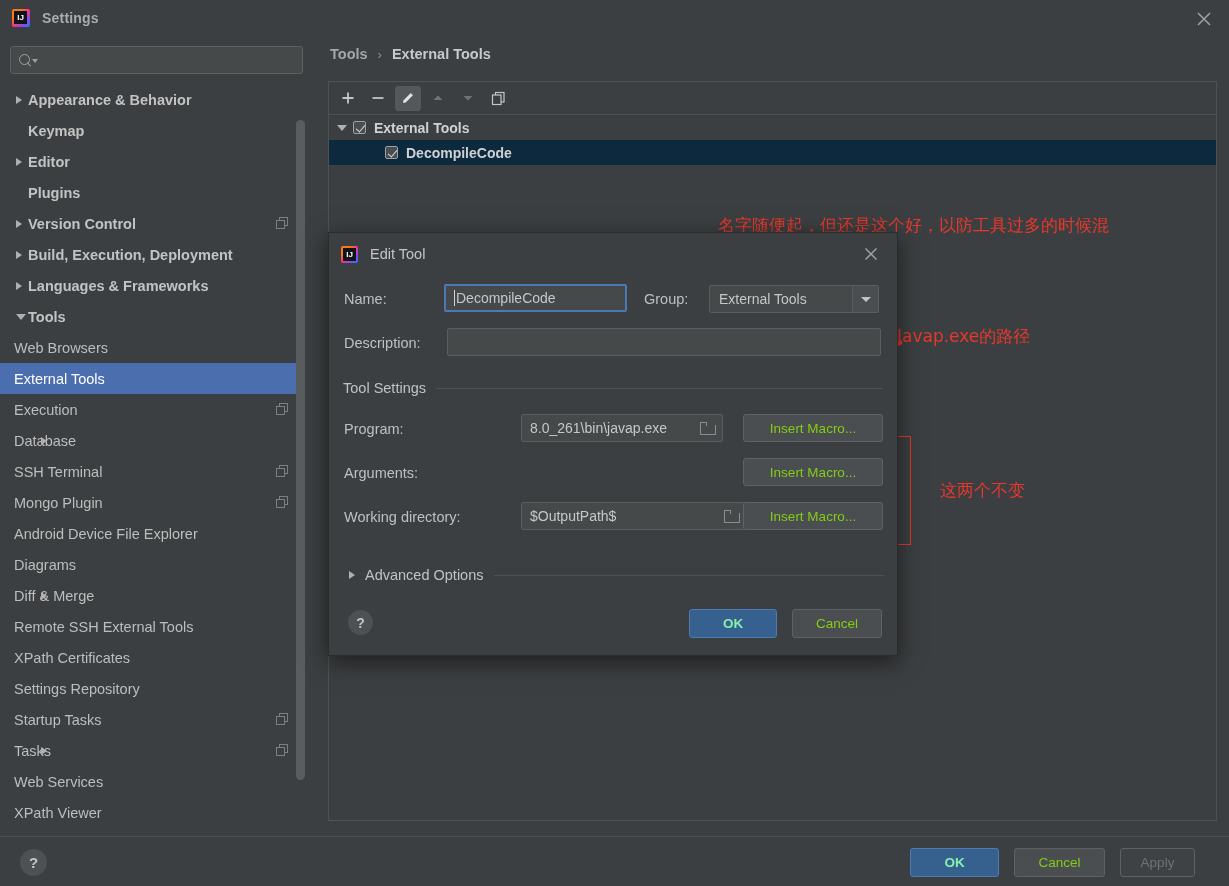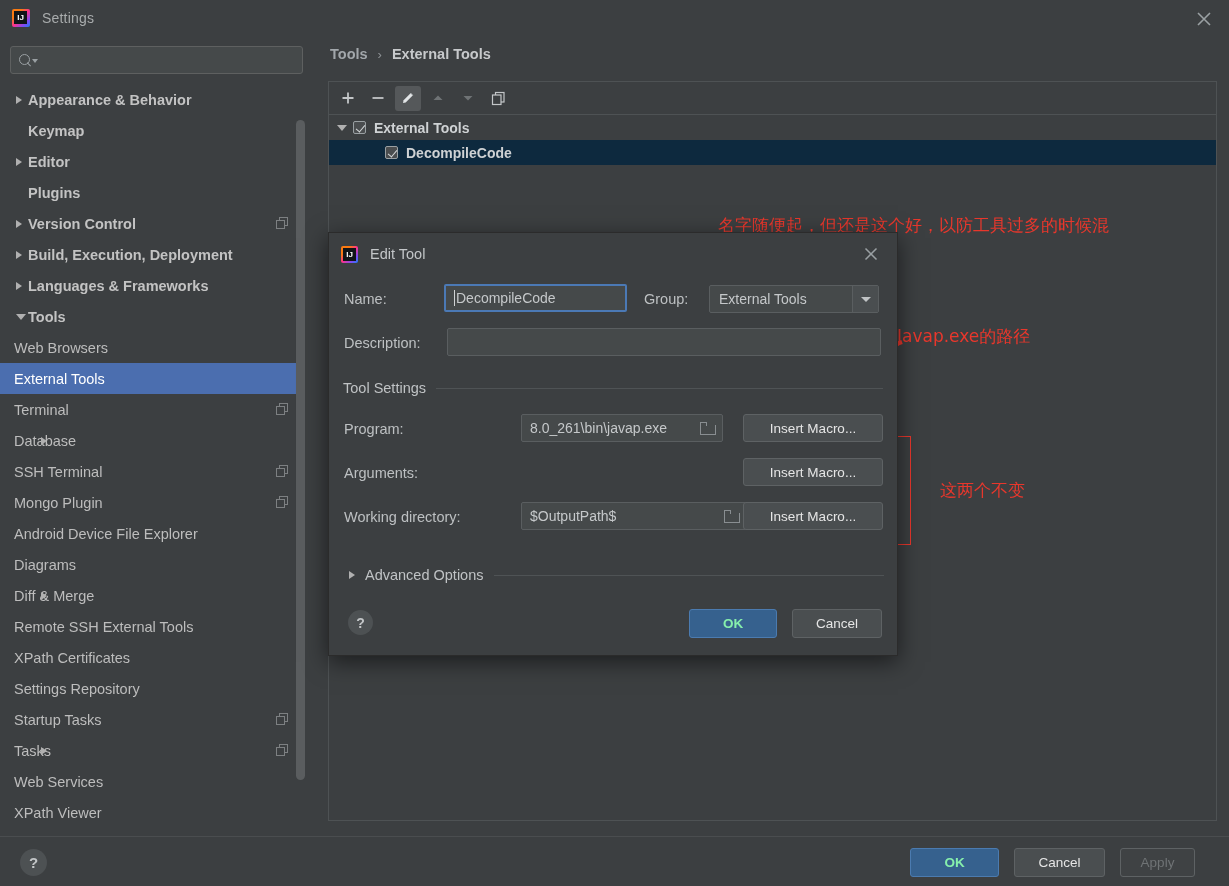--- a/index.html
+++ b/index.html
@@ -22,21 +22,21 @@
     border-radius: 2px; flex: none;
     background: linear-gradient(135deg,#f97a12 0%,#f97a12 28%,#ff318c 50%,#7b4cf5 78%,#1a7ff5 100%);
     overflow: hidden;
   }
   .ij-logo::after {
     content: "IJ"; position: absolute; left: 2px; top: 2px; width: 13px; height: 13px;
     background: #101418; color: #fff; font-size: 8px; font-weight: bold;
     font-family: "Liberation Sans", sans-serif; line-height: 13px; text-align: center;
   }
   .title-text {
-    margin-left: 12px; font-size: 14px; color: #a9acad; letter-spacing: .2px;
+    margin-left: 12px; font-size: 14px; color: #a9acad; letter-spacing: .2px; font-weight: bold;
   }
   .win-close {
     position: absolute; right: 14px; top: 8px; width: 22px; height: 22px;
     cursor: pointer; color: #9aa0a3;
   }
   .win-close svg { display:block; }
 
   
   .sidebar {
     position: absolute; left: 0; top: 36px; width: 313px; height: 800px;
@@ -187,21 +187,21 @@
     position:absolute; left:0; bottom:0; width:16px; height:10px;
     border:1.4px solid #9ba0a3; border-top: none;
   }
   .folder-ic .f2 {
     position:absolute; left:0; top:0; width:7px; height:4px; border:1.4px solid #9ba0a3; border-bottom:none;
   }
   .expand-ic { width: 14px; height: 14px; flex: none; opacity: .8; color:#9ba0a3; }
 
   .btn {
     height: 28px; border: 1px solid #5e6264; border-radius: 3px; background: #4a4e50;
-    color: #e5e5e5; font-size: 13.5px; display: flex; align-items: center; justify-content: center;
+    color: #84cc16; font-size: 13.5px; display: flex; align-items: center; justify-content: center;
     cursor: pointer; font-family: "Liberation Sans", sans-serif;
   }
   .btn.primary { background: #36618e; border-color: #4b7bb0; color: #86efac; font-weight: bold; }
   .btn.disabled { color: #6f7375; background: #3f4244; }
 
   .combo {
     height: 28px; border: 1px solid #5a5e60; border-radius: 2px; background: #45494a;
     display: flex; align-items: center; position: relative; width: 170px;
   }
   .combo .cval { font-size: 14px; color: #c5c8ca; padding-left: 9px; flex: 1; }
@@ -310,21 +310,21 @@
           <span class="arrow open"></span>
           <span class="label">Tools</span>
         </div>
         <div class="tree-item lvl1 noarrow">
           <span class="label">Web Browsers</span>
         </div>
         <div class="tree-item lvl1 sel noarrow">
           <span class="label">External Tools</span>
         </div>
         <div class="tree-item lvl1 noarrow">
-          <span class="label">Terminal</span>
+          <span class="label">Execution</span>
           <span class="copy-ic">
             <i class="a"></i>
             <i class="b"></i>
           </span>
         </div>
         <div class="tree-item lvl1">
           <span class="arrow"></span>
           <span class="label">Database</span>
         </div>
         <div class="tree-item lvl1 noarrow">

